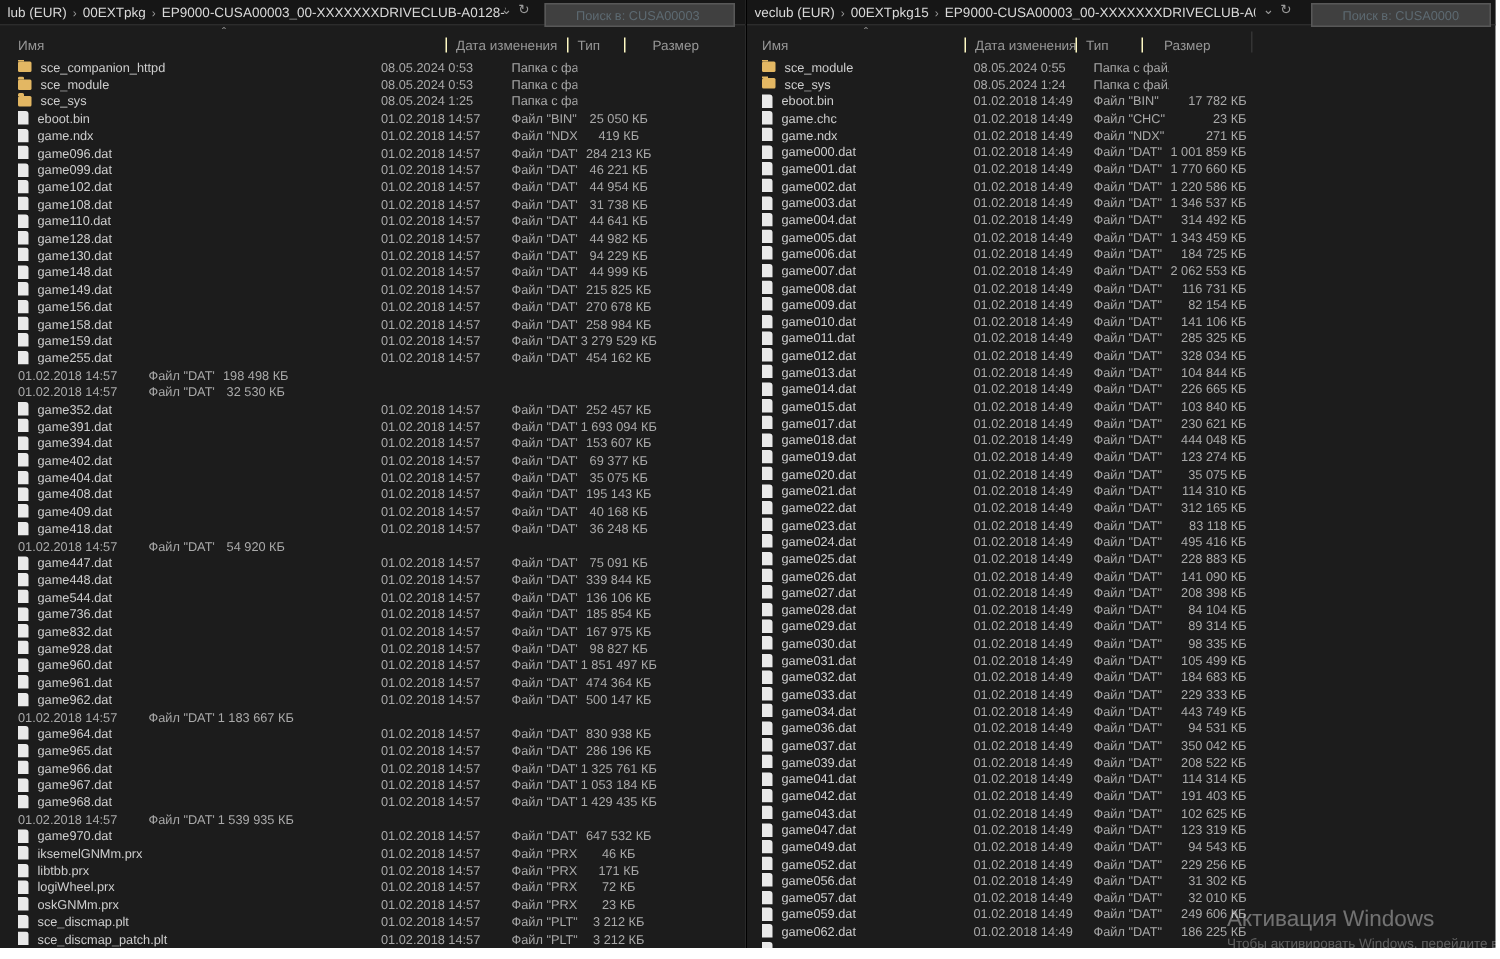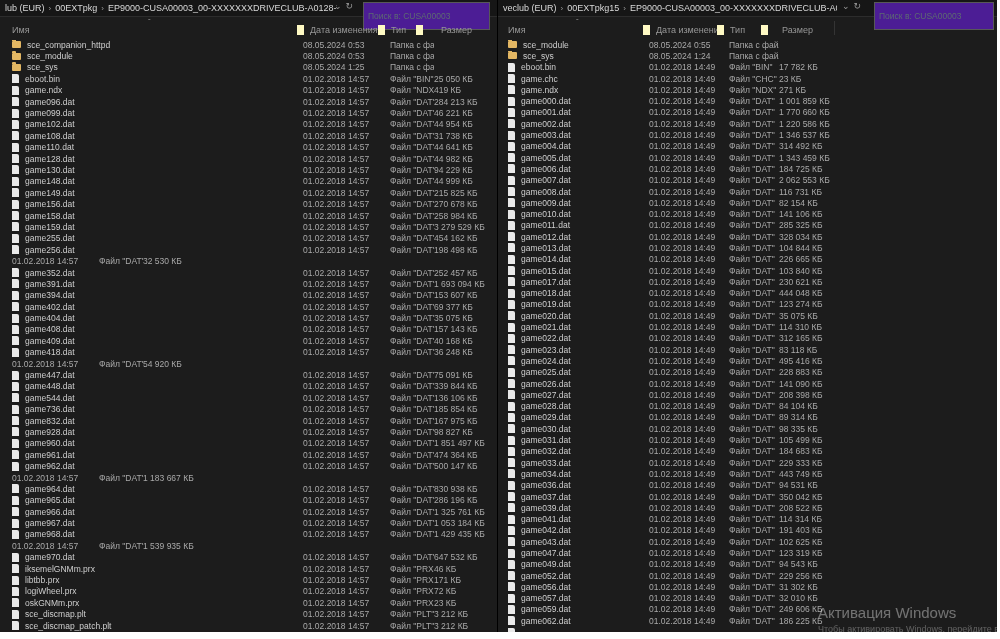--- a/index.html
+++ b/index.html
@@ -11,56 +11,56 @@
   .win-left{left:0;width:497px}
   .win-right{left:497px;width:500px;border-left:1px solid #000;box-sizing:border-box}
 
   .addressbar{position:relative;height:17px;background:#161616;border-bottom:1px solid #2c2c2c;
               display:flex;align-items:center;padding-left:5px;box-sizing:border-box}
   .breadcrumb{font-size:9px;color:#d9d9d9;white-space:nowrap;overflow:hidden;margin-right:160px}
   .breadcrumb .sep{color:#9a9a9a;margin:0 4px;font-size:8px}
   .abicons{position:absolute;top:1px;font-size:9px;color:#9a9a9a;letter-spacing:4px}
   .win-left  .abicons{right:140px}
   .win-right .abicons{right:132px}
-  .search{position:absolute;top:2px;height:28px;background:#4c1d95;border:1px solid #585858;
-          color:#8fa0ab;font-size:8.5px;padding:0 4px;box-sizing:border-box;outline:none}
+  .search{position:absolute;top:2px;height:16px;background:#404040;border:1px solid #585858;
+          color:#8fa0ab;font-size:8.5px;padding:0 20px;box-sizing:border-box;outline:none}
   .search::placeholder{color:#5d6a72;opacity:1}
   .win-left  .search{right:7px;width:127px}
   .win-right .search{right:3px;width:120px}
 
   .headerrow{position:relative;height:22px;display:flex;align-items:flex-end;
              padding:0 0 4px 12px;box-sizing:border-box;font-size:9px;color:#979797;white-space:nowrap}
   .win-right .headerrow{padding-left:10px}
   .h{box-sizing:border-box}
-  .h-date,.h-type,.h-size{border-left:7px solid #fef9c3;padding-left:6px;margin-left:-6px}
+  .h-date,.h-type,.h-size{border-left:1px solid #fef9c3;padding-left:6px;margin-left:-6px}
   .win-left  .h-name{width:291px}
   .win-left  .h-date{width:87px}
   .win-left  .h-type{width:44px}
   .win-left  .h-size{width:55px;padding-left:18px}
   .win-right .h-name{width:141px}
   .win-right .h-date{width:80px}
   .win-right .h-type{width:50px}
   .win-right .h-size{width:52px;padding-left:14px}
   .caret{position:absolute;top:0;font-size:8px;color:#9a9a9a}
   .hsep{position:absolute;top:4px;bottom:4px;width:1px;background:#343434}
 
   .rows{position:absolute;top:39px;left:0;right:0;bottom:0;overflow:hidden}
   .row{display:flex;align-items:center;height:11.4px;padding-left:12px;box-sizing:border-box;
        font-size:8.5px;color:#a9a9a9;white-space:nowrap}
   .win-right .row{height:11.3px;padding-left:10px}
   .c{box-sizing:border-box;overflow:hidden}
   .c-name{display:flex;align-items:center;gap:6px;color:#cecece}
-  .win-left  .c-name{width:291px}
+  .win-left  .c-name{width:242px}
   .win-left  .c-date{width:87px}
   .win-left  .c-type{width:44px}
-  .win-left  .c-size{width:55px;text-align:left;overflow:visible}
+  .win-left  .c-size{width:55px;text-align:center;overflow:visible}
   .win-right .c-name{width:141px}
   .win-right .c-date{width:80px}
   .win-right .c-type{width:50px}
-  .win-right .c-size{width:52px;overflow:visible}
+  .win-right .c-size{width:52px;text-align:right;overflow:visible}
 
   .icon-folder{flex:none;width:9px;height:7px;background:var(--folder,#e3b763);border-radius:1px;position:relative}
   .icon-folder::before{content:"";position:absolute;top:-2px;left:0;width:4px;height:2px;
                        background:inherit;border-radius:1px 1px 0 0}
   .icon-file{flex:none;width:7px;height:9px;background:#e9e9e9;border-radius:0 2px 0 0}
 
   .watermark{position:absolute;left:818px;top:604px;z-index:5;pointer-events:none;color:rgba(255,255,255,.38)}
   .wm1{font-size:15px}
   .wm2{font-size:9px;margin-top:3px;white-space:nowrap;color:rgba(255,255,255,.30)}
   .bottomstrip{position:absolute;left:0;right:0;bottom:0;height:7px;background:#ffffff;z-index:6}
@@ -240,24 +240,20 @@
         <div class="row">
           <div class="c c-name">
             <span class="icon-file"></span>
             <span>game255.dat</span>
           </div>
           <div class="c c-date">01.02.2018 14:57</div>
           <div class="c c-type">Файл "DAT"</div>
           <div class="c c-size">454 162 КБ</div>
         </div>
         <div class="row">
-          <div class="c c-name">
-            <span class="icon-file"></span>
-            <span>game256.dat</span>
-          </div>
           <div class="c c-date">01.02.2018 14:57</div>
           <div class="c c-type">Файл "DAT"</div>
           <div class="c c-size">198 498 КБ</div>
         </div>
         <div class="row">
           <div class="c c-date">01.02.2018 14:57</div>
           <div class="c c-type">Файл "DAT"</div>
           <div class="c c-size">32 530 КБ</div>
         </div>
         <div class="row">
@@ -305,21 +301,21 @@
           <div class="c c-type">Файл "DAT"</div>
           <div class="c c-size">35 075 КБ</div>
         </div>
         <div class="row">
           <div class="c c-name">
             <span class="icon-file"></span>
             <span>game408.dat</span>
           </div>
           <div class="c c-date">01.02.2018 14:57</div>
           <div class="c c-type">Файл "DAT"</div>
-          <div class="c c-size">157 143 КБ</div>
+          <div class="c c-size">195 143 КБ</div>
         </div>
         <div class="row">
           <div class="c c-name">
             <span class="icon-file"></span>
             <span>game409.dat</span>
           </div>
           <div class="c c-date">01.02.2018 14:57</div>
           <div class="c c-type">Файл "DAT"</div>
           <div class="c c-size">40 168 КБ</div>
         </div>

